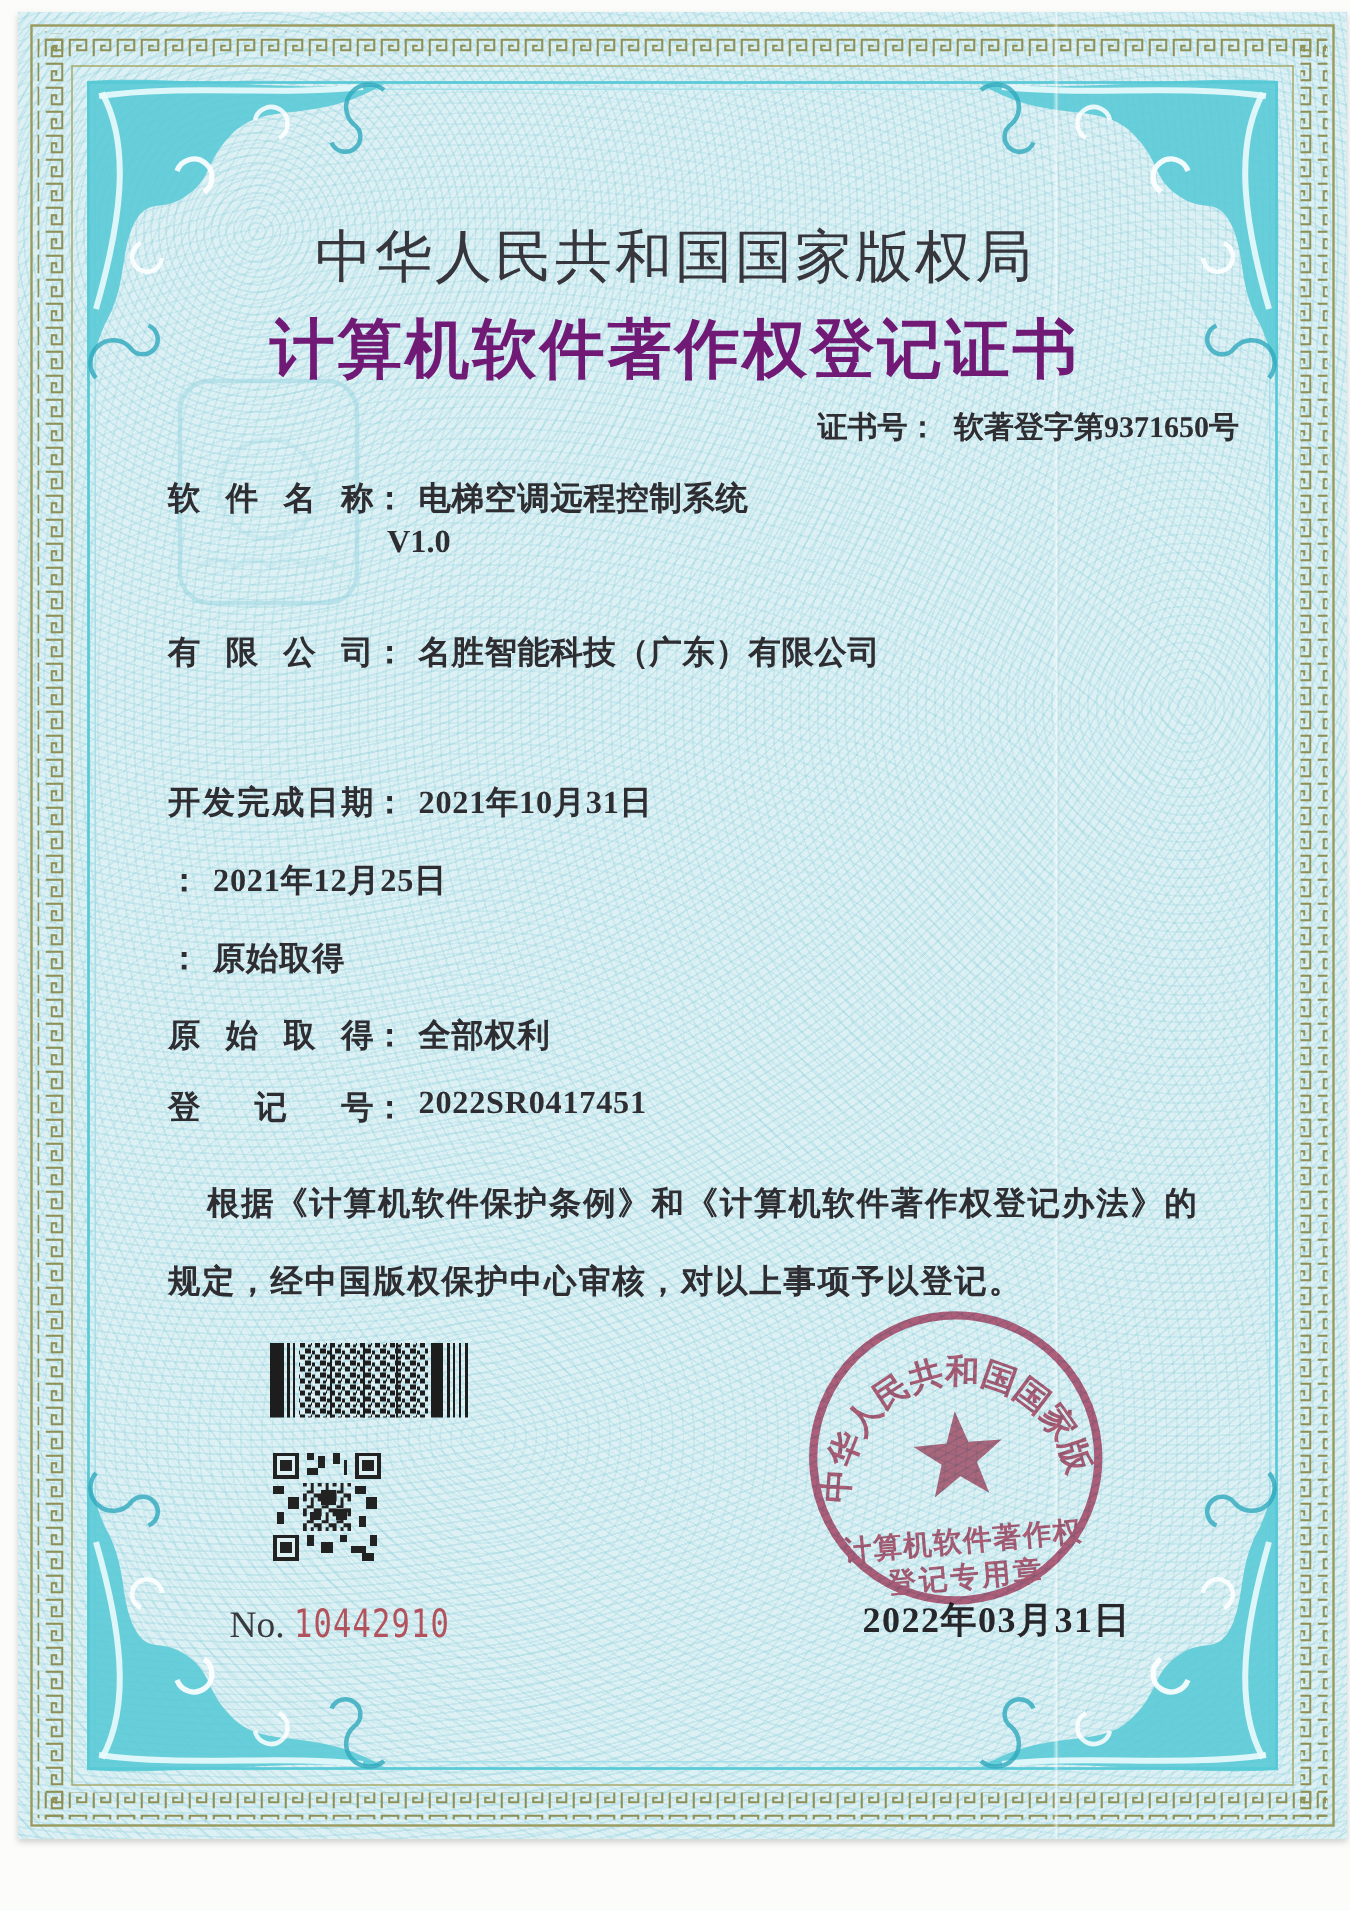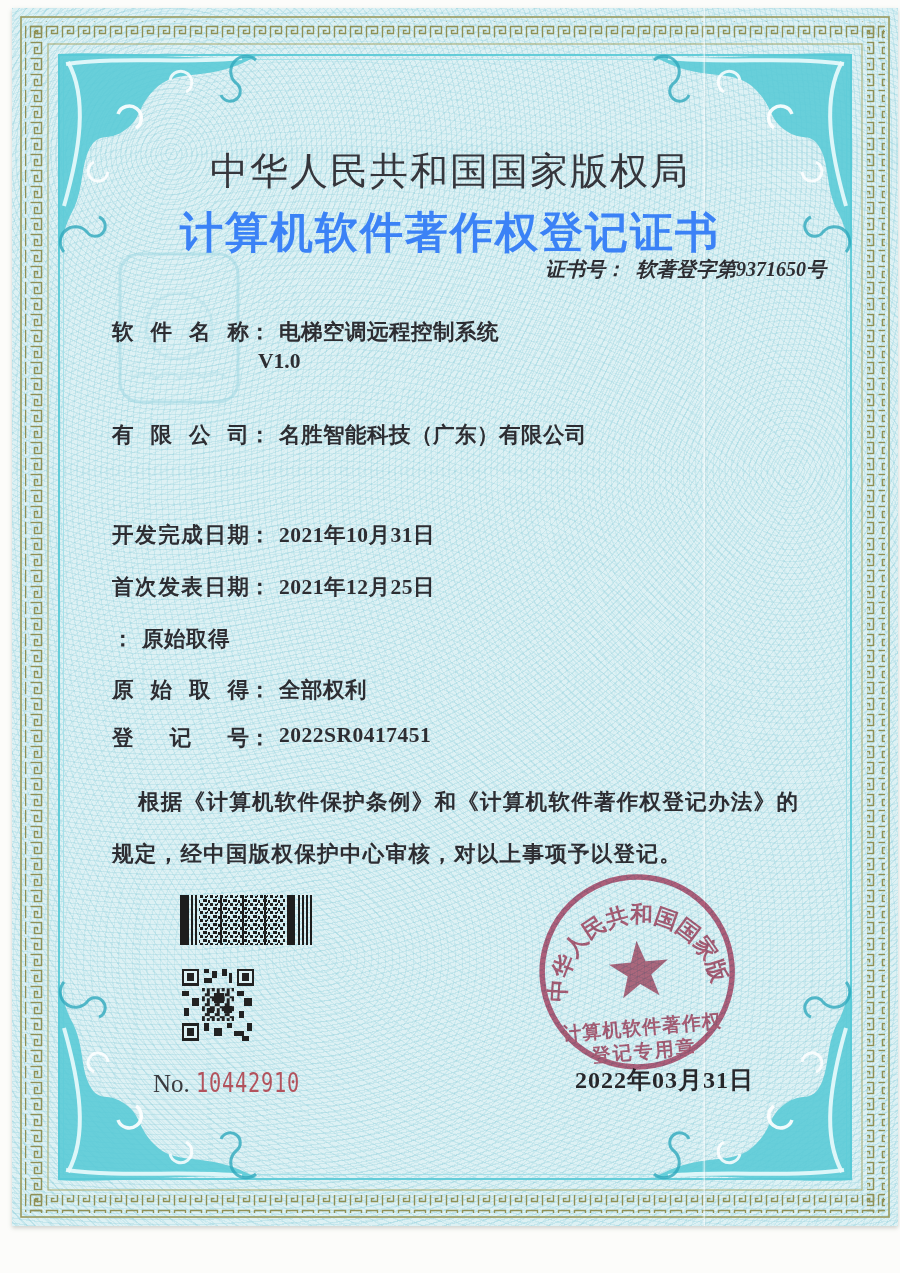--- a/index.html
+++ b/index.html
@@ -22,22 +22,22 @@
   }
   .crease{
     position:absolute;left:702px;top:8px;width:5px;height:1218px;
     background:linear-gradient(90deg, rgba(255,255,255,0), rgba(255,255,255,.55) 50%, rgba(160,200,205,.25) 70%, rgba(255,255,255,0));
     pointer-events:none;
   }
   svg.frame{position:absolute;left:12px;top:8px;}
   
   .abs{position:absolute;white-space:nowrap;}
   .authority{top:146px;left:0;width:900px;text-align:center;font-size:38px;letter-spacing:2px;color:#36363c;font-weight:normal;}
-  .cert-title{top:204px;left:0;width:900px;text-align:center;font-size:43px;letter-spacing:2px;color:#3b82f6;font-weight:bold;}
-  .certno-line{top:256px;left:545px;font-size:20px;font-weight:bold;font-style:italic;}
+  .cert-title{top:204px;left:0;width:900px;text-align:center;font-size:43px;letter-spacing:2px;color:#701a75;font-weight:bold;}
+  .certno-line{top:271px;left:545px;font-size:20px;font-weight:bold;}
   .certno-line .val{margin-left:6px;}
   .row{position:absolute;left:112px;display:flex;align-items:flex-start;font-size:21.5px;font-weight:bold;}
   .flabel{display:inline-block;width:137px;text-align:justify;text-align-last:justify;-moz-text-align-last:justify;}
   .colon{display:inline-block;width:22px;}
   .fval{margin-left:8px;letter-spacing:.5px;}
   .version-line{top:349px;left:258px;font-size:21.5px;font-weight:bold;}
   .stmt{font-size:21.5px;font-weight:bold;letter-spacing:1.3px;text-align:right;}
   .stmt1{top:787px;left:138px;}
   .stmt2{top:839px;left:112px;}
   .serial-prefix{top:1070px;left:153px;font-size:25px;color:#3a3a3e;}
@@ -128,21 +128,20 @@
   <span class="fval">名胜智能科技（广东）有限公司</span>
 </div>
 
 <div class="row" style="top:520px">
   <span class="flabel">开发完成日期</span>
   <span class="colon">：</span>
   <span class="fval">2021年10月31日</span>
 </div>
 
 <div class="row" style="top:572px">
-  <span class="flabel">首次发表日期</span>
   <span class="colon">：</span>
   <span class="fval">2021年12月25日</span>
 </div>
 
 <div class="row" style="top:624px">
   <span class="colon">：</span>
   <span class="fval">原始取得</span>
 </div>
 
 <div class="row" style="top:675px">

